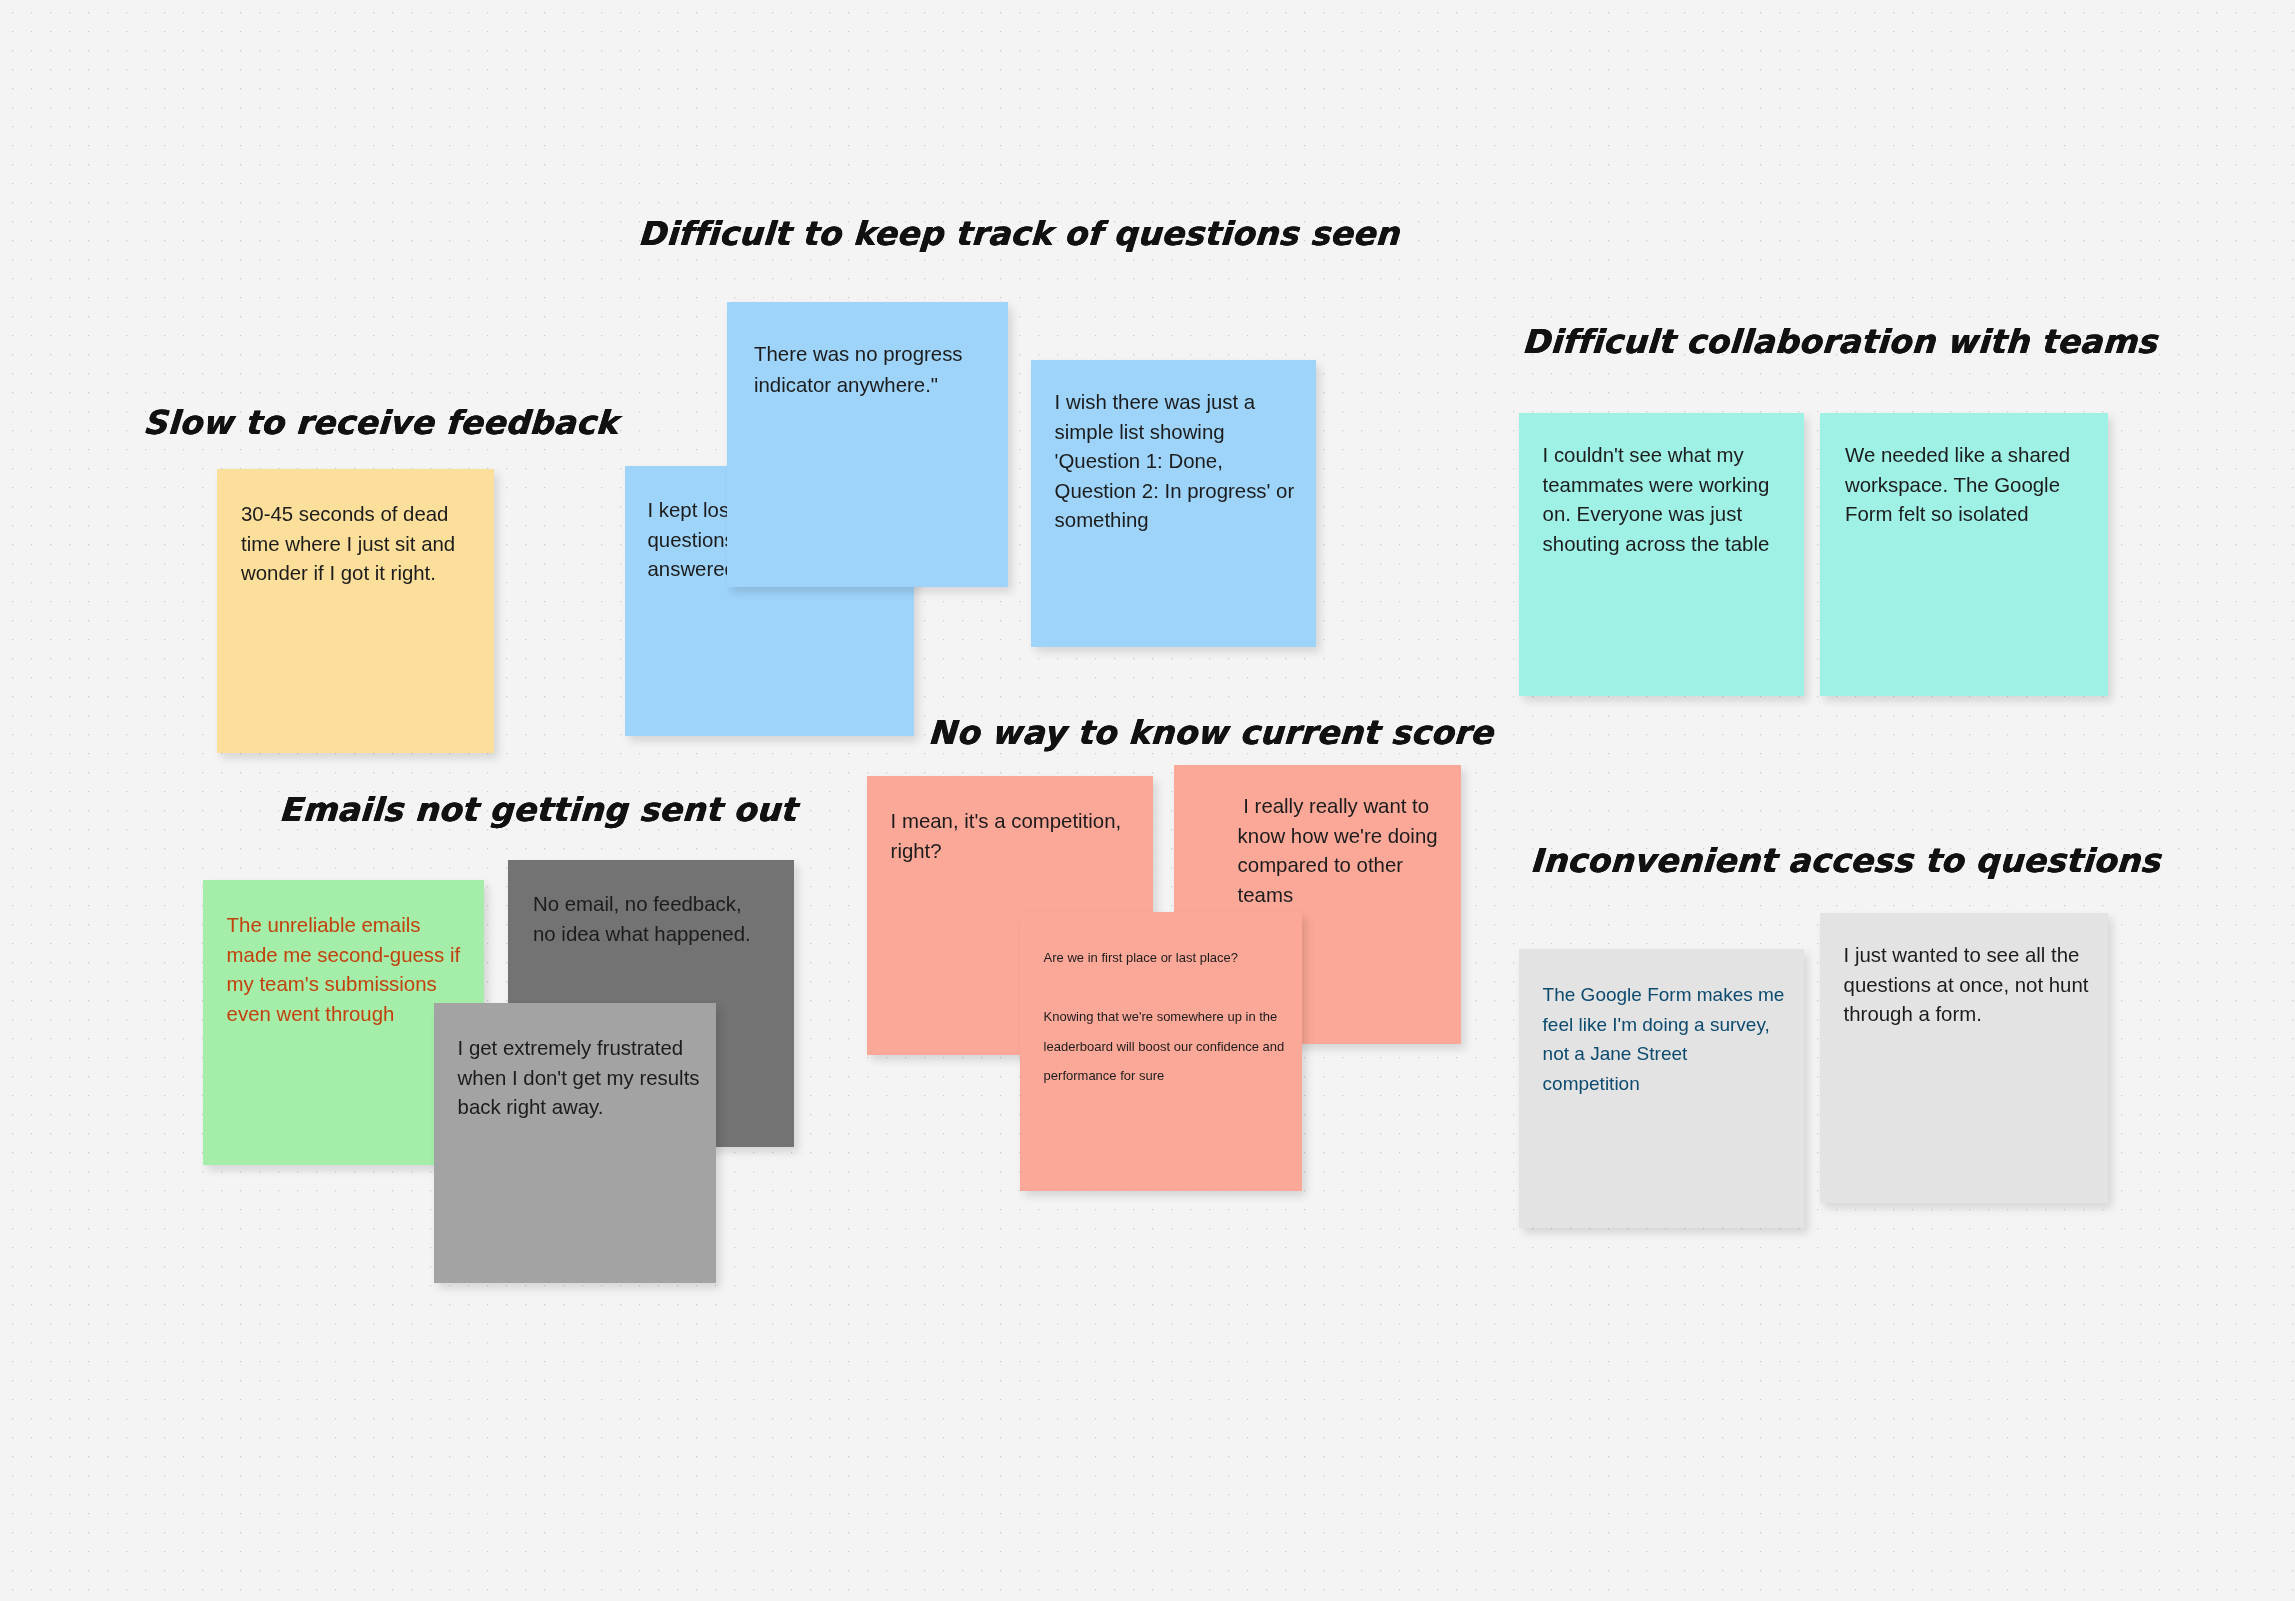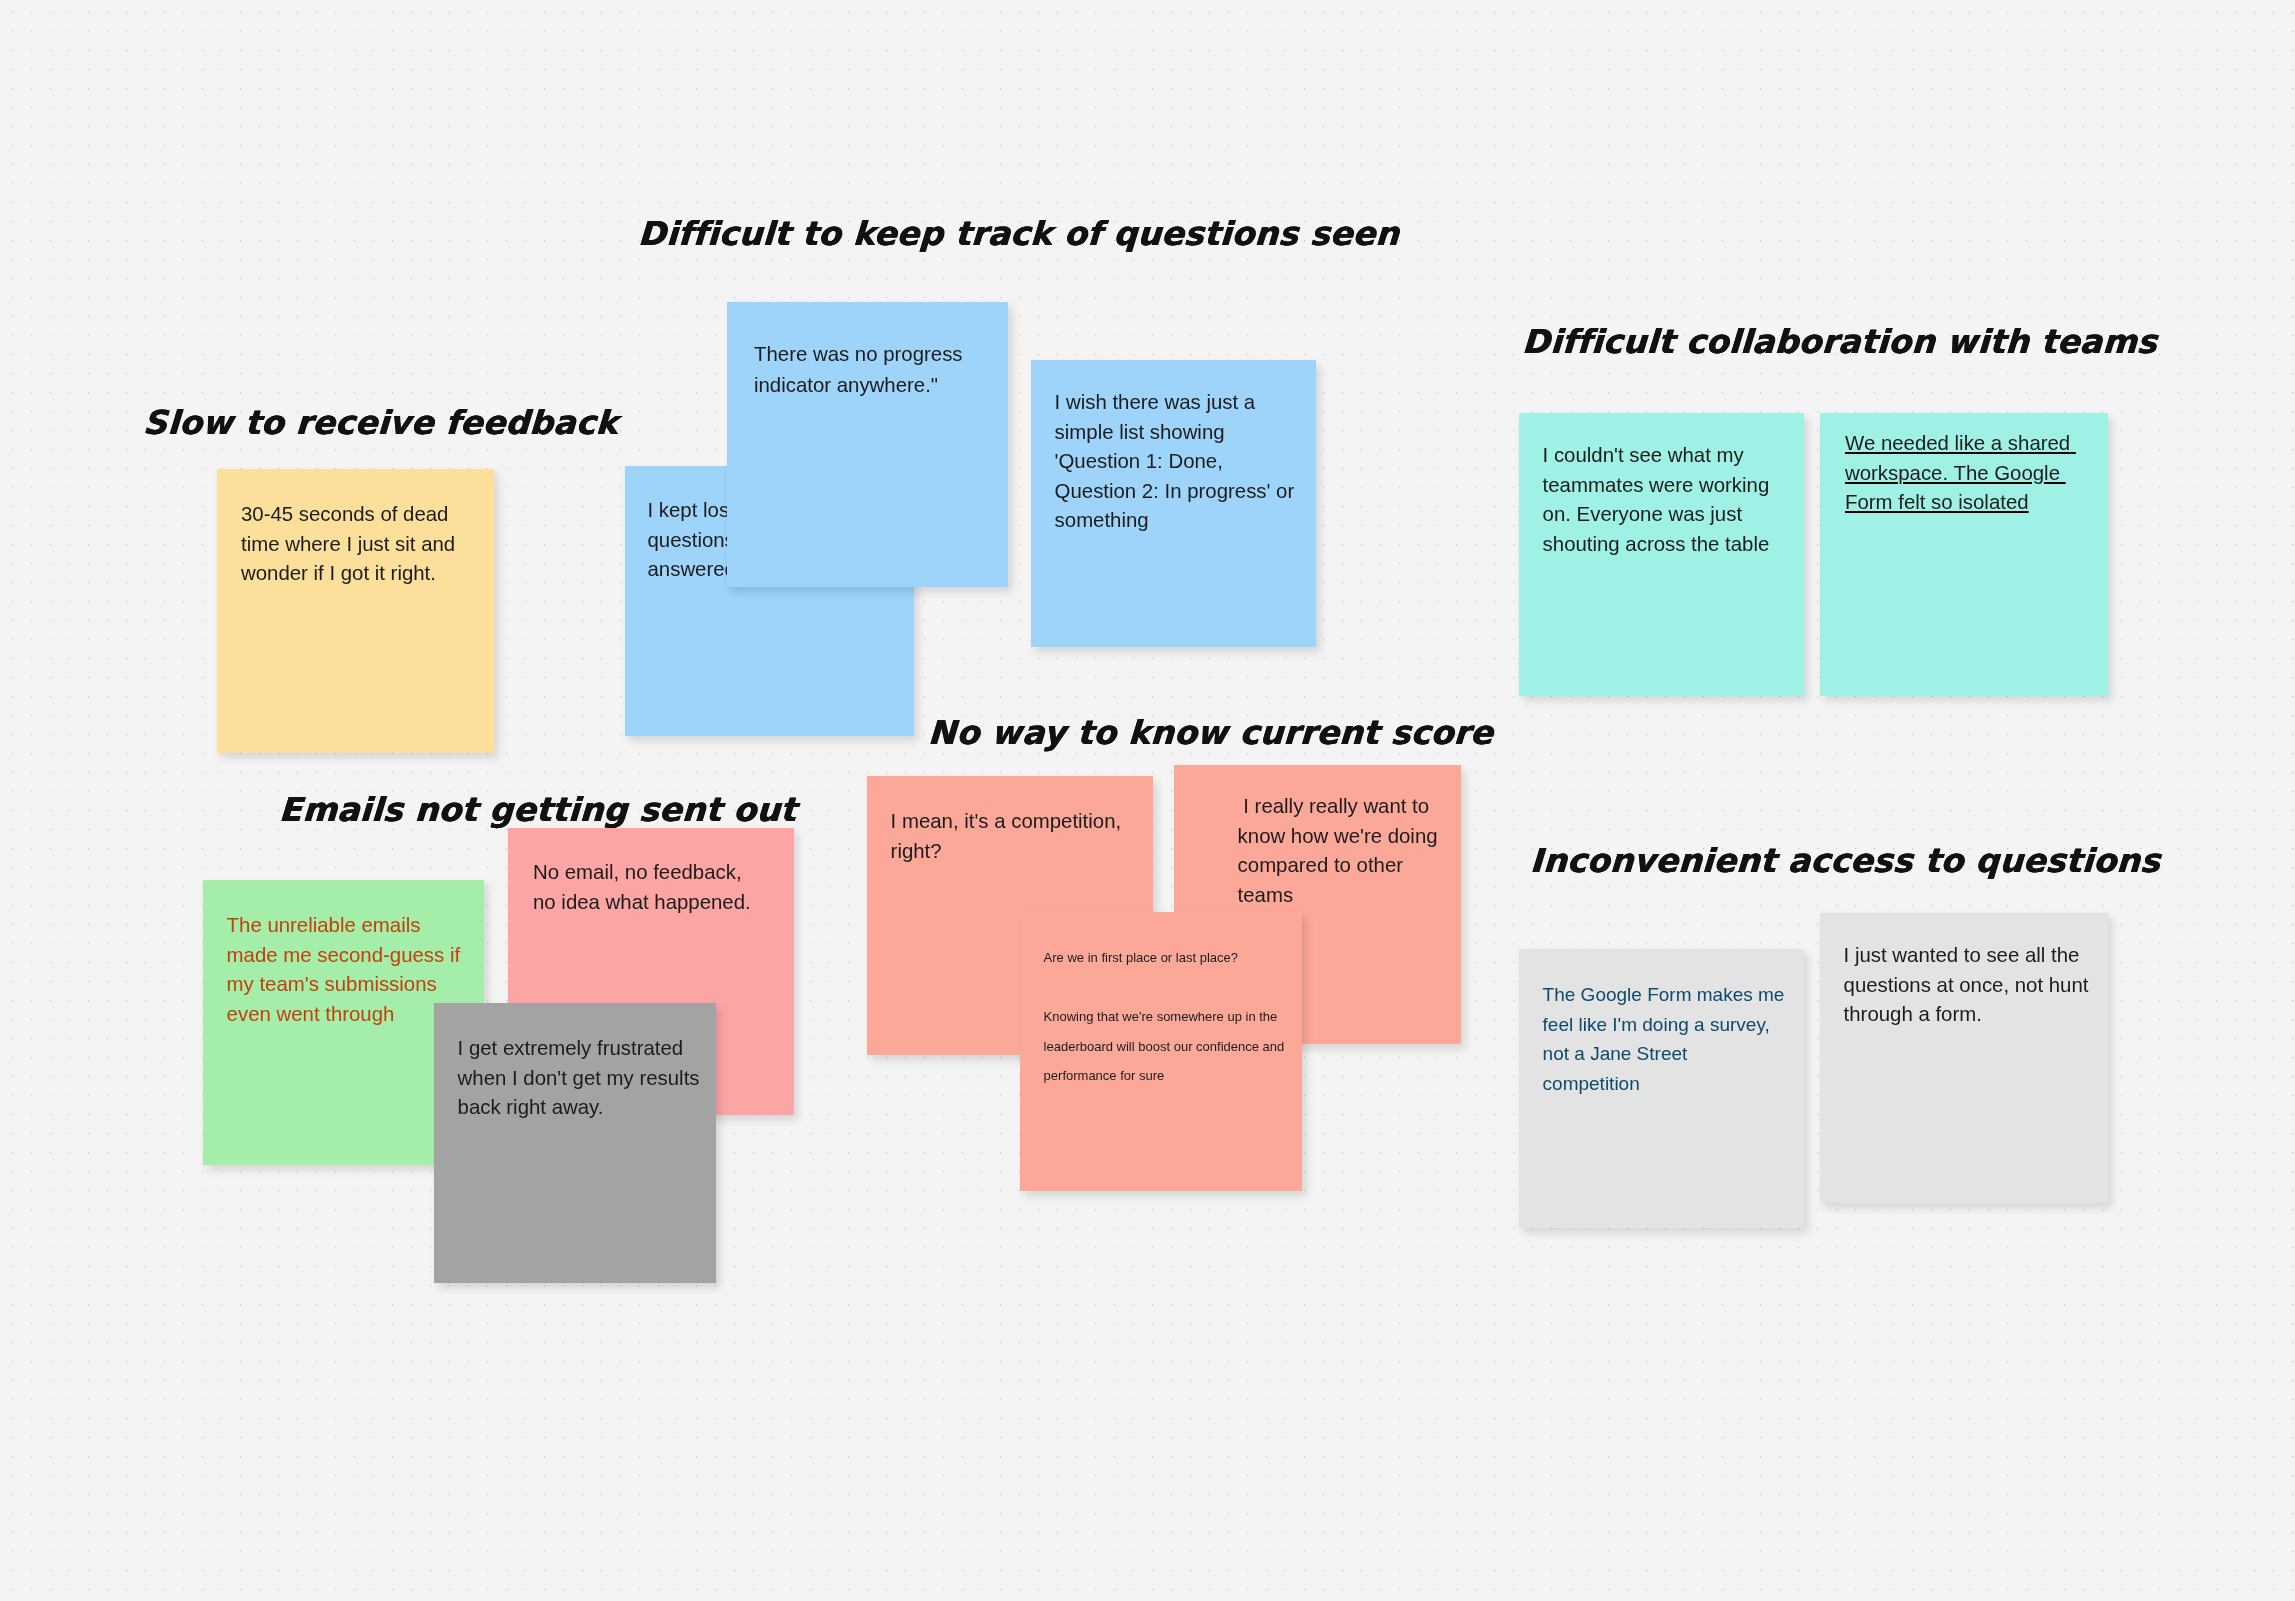--- a/index.html
+++ b/index.html
@@ -66,40 +66,40 @@
       <span class="note-text" style="font-size: 20.4px; line-height: 29.5px; color: rgb(28, 28, 28);">I wish there was just a simple list showing 'Question 1: Done, Question 2: In progress' or something</span>
     </div>
     <div class="heading" style="left: 146px; top: 403px; font-size: 33px; color: rgb(17, 17, 17);">Slow to receive feedback</div>
     <div class="note" style="left: 217px; top: 469px; width: 277px; height: 284px; background: rgb(251, 223, 154); z-index: 1; padding-top: 31px; padding-left: 24px; padding-right: 20.4px;">
       <span class="note-text" style="font-size: 20.4px; line-height: 29.5px; color: rgb(28, 28, 28);">30-45 seconds of dead time where I just sit and wonder if I got it right.</span>
     </div>
     <div class="heading" style="left: 1525px; top: 322px; font-size: 33px; color: rgb(17, 17, 17);">Difficult collaboration with teams</div>
     <div class="note" style="left: 1519px; top: 413px; width: 285px; height: 283px; background: rgb(159, 240, 229); z-index: 1; padding-top: 28px; padding-left: 23.6px; padding-right: 18px;">
       <span class="note-text" style="font-size: 20.4px; line-height: 29.5px; color: rgb(28, 28, 28);">I couldn't see what my teammates were working on. Everyone was just shouting across the table</span>
     </div>
-    <div class="note" style="left: 1820px; top: 413px; width: 288px; height: 283px; background: rgb(159, 240, 229); z-index: 1; padding-top: 16px; padding-left: 25px; padding-right: 18px; text-decoration: underline;">
+    <div class="note" style="left: 1820px; top: 413px; width: 288px; height: 283px; background: rgb(159, 240, 229); z-index: 1; padding-top: 28px; padding-left: 25px; padding-right: 18px;">
       <span class="note-text" style="font-size: 20.4px; line-height: 29.5px; color: rgb(28, 28, 28);">We needed like a shared workspace. The Google Form felt so isolated</span>
     </div>
     <div class="heading" style="left: 931px; top: 713px; font-size: 33px; color: rgb(17, 17, 17);">No way to know current score</div>
     <div class="note" style="left: 867px; top: 776px; width: 286px; height: 279px; background: rgb(252, 168, 152); z-index: 1; padding-top: 31px; padding-left: 23.6px; padding-right: 14px;">
       <span class="note-text" style="font-size: 20.4px; line-height: 29.5px; color: rgb(28, 28, 28);">I mean, it's a competition, right?</span>
     </div>
     <div class="note" style="left: 1174px; top: 765px; width: 287px; height: 279px; background: rgb(252, 168, 152); z-index: 2; padding-top: 27px; padding-left: 23.6px; padding-right: 10.7px;">
       <span class="note-text" style="font-size: 20.4px; line-height: 29.5px; color: rgb(28, 28, 28); margin-left: 40px;"> I really really want to know how we're doing compared to other teams</span>
     </div>
     <div class="note" style="left: 1020px; top: 912px; width: 282px; height: 279px; background: rgb(252, 168, 152); z-index: 3; padding-top: 31px; padding-left: 23.6px; padding-right: 15px;">
       <span class="note-text" style="font-size: 13px; line-height: 29.5px; color: rgb(28, 28, 28);">Are we in first place or last place?
 
 Knowing that we're somewhere up in the leaderboard will boost our confidence and performance for sure</span>
     </div>
     <div class="heading" style="left: 282px; top: 790px; font-size: 33px; color: rgb(17, 17, 17);">Emails not getting sent out</div>
     <div class="note" style="left: 203px; top: 880px; width: 281px; height: 285px; background: rgb(165, 238, 170); z-index: 1; padding-top: 31px; padding-left: 23.6px; padding-right: 15px;">
       <span class="note-text" style="font-size: 20.4px; line-height: 29.5px; color: #c2410c;">The unreliable emails made me second-guess if my team's submissions even went through</span>
     </div>
-    <div class="note" style="left: 508px; top: 828px; width: 286px; height: 287px; background: #fca5a5; z-index: 2; padding-top: 30px; padding-left: 25px; padding-right: 26px;">
+    <div class="note" style="left: 508px; top: 860px; width: 286px; height: 287px; background: #737373; z-index: 2; padding-top: 30px; padding-left: 25px; padding-right: 26px;">
       <span class="note-text" style="font-size: 20.4px; line-height: 29.5px; color: rgb(28, 28, 28);">No email, no feedback, no idea what happened.</span>
     </div>
     <div class="note" style="left: 434px; top: 1003px; width: 282px; height: 280px; background: #a3a3a3; z-index: 3; padding-top: 31px; padding-left: 23.6px; padding-right: 14px;">
       <span class="note-text" style="font-size: 20.4px; line-height: 29.5px; color: rgb(28, 28, 28);">I get extremely frustrated when I don't get my results back right away.</span>
     </div>
     <div class="heading" style="left: 1533px; top: 841px; font-size: 33px; color: rgb(17, 17, 17);">Inconvenient access to questions</div>
     <div class="note" style="left: 1519px; top: 949px; width: 285px; height: 279px; background: rgb(227, 227, 227); z-index: 1; padding-top: 31px; padding-left: 23.6px; padding-right: 16px;">
       <span class="note-text" style="font-size: 19px; line-height: 29.5px; color: #0c4a6e;">The Google Form makes me feel like I'm doing a survey, not a Jane Street competition</span>
     </div>
     <div class="note" style="left: 1820px; top: 913px; width: 288px; height: 290px; background: rgb(227, 227, 227); z-index: 2; padding-top: 28px; padding-left: 23.6px; padding-right: 14px;">

